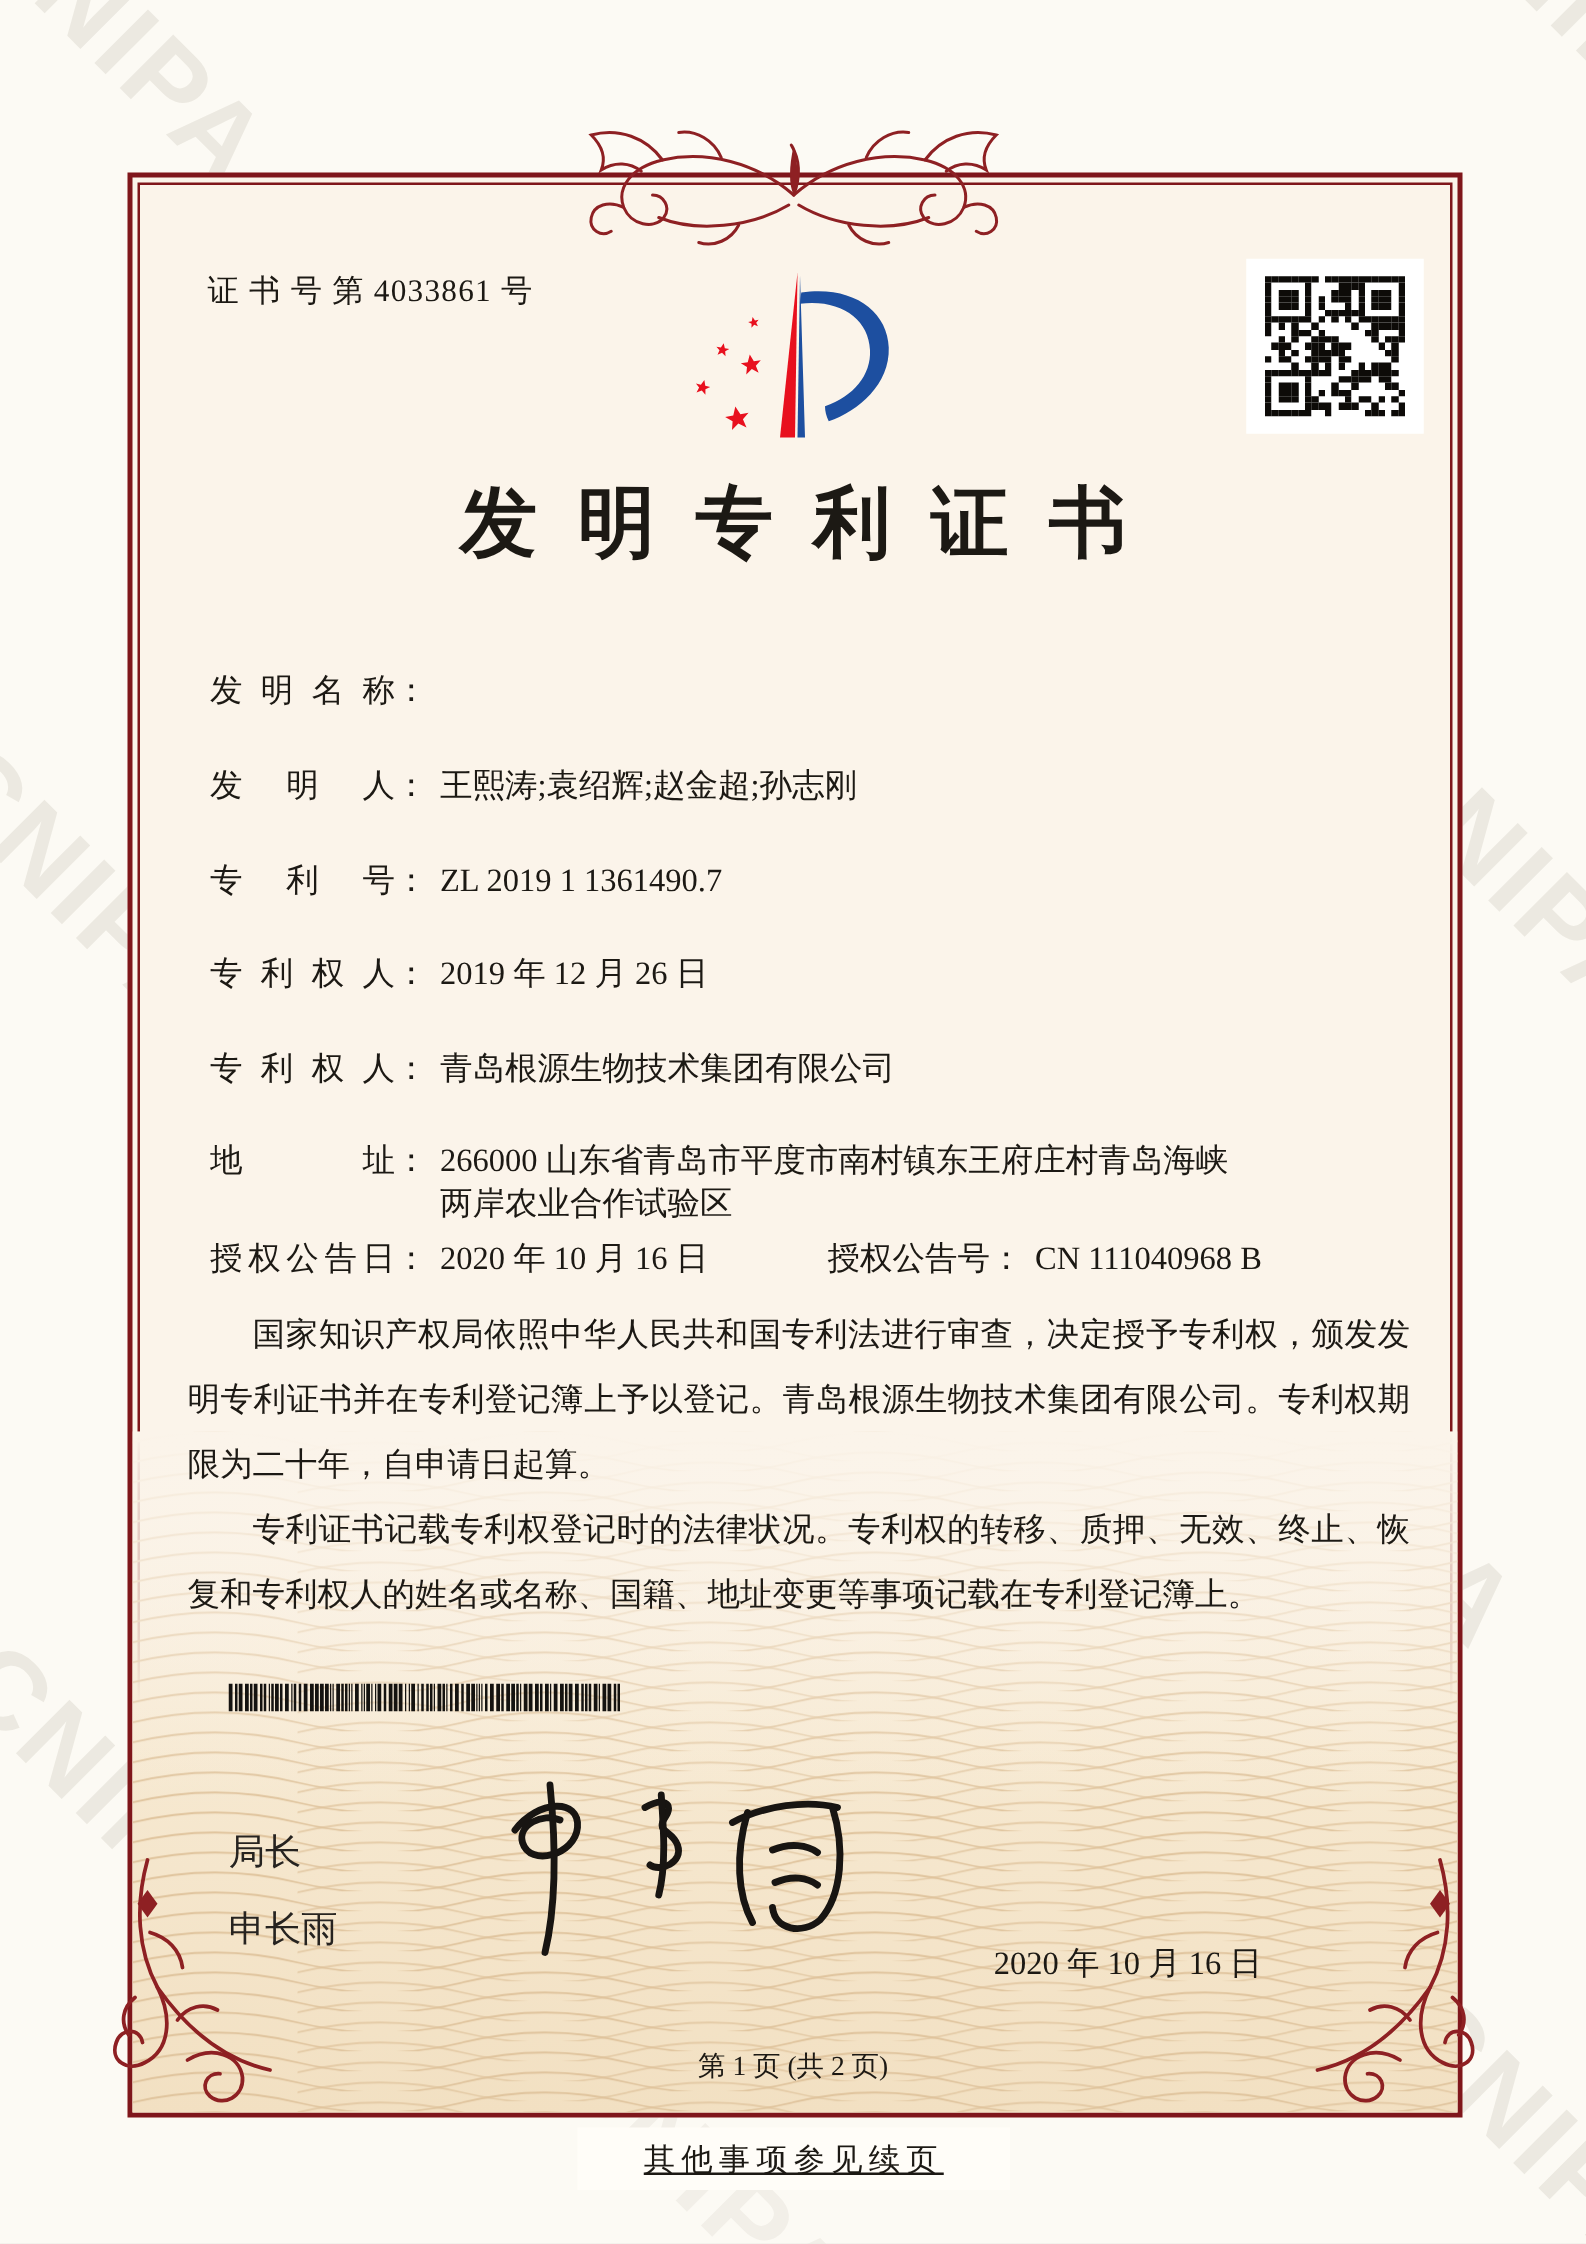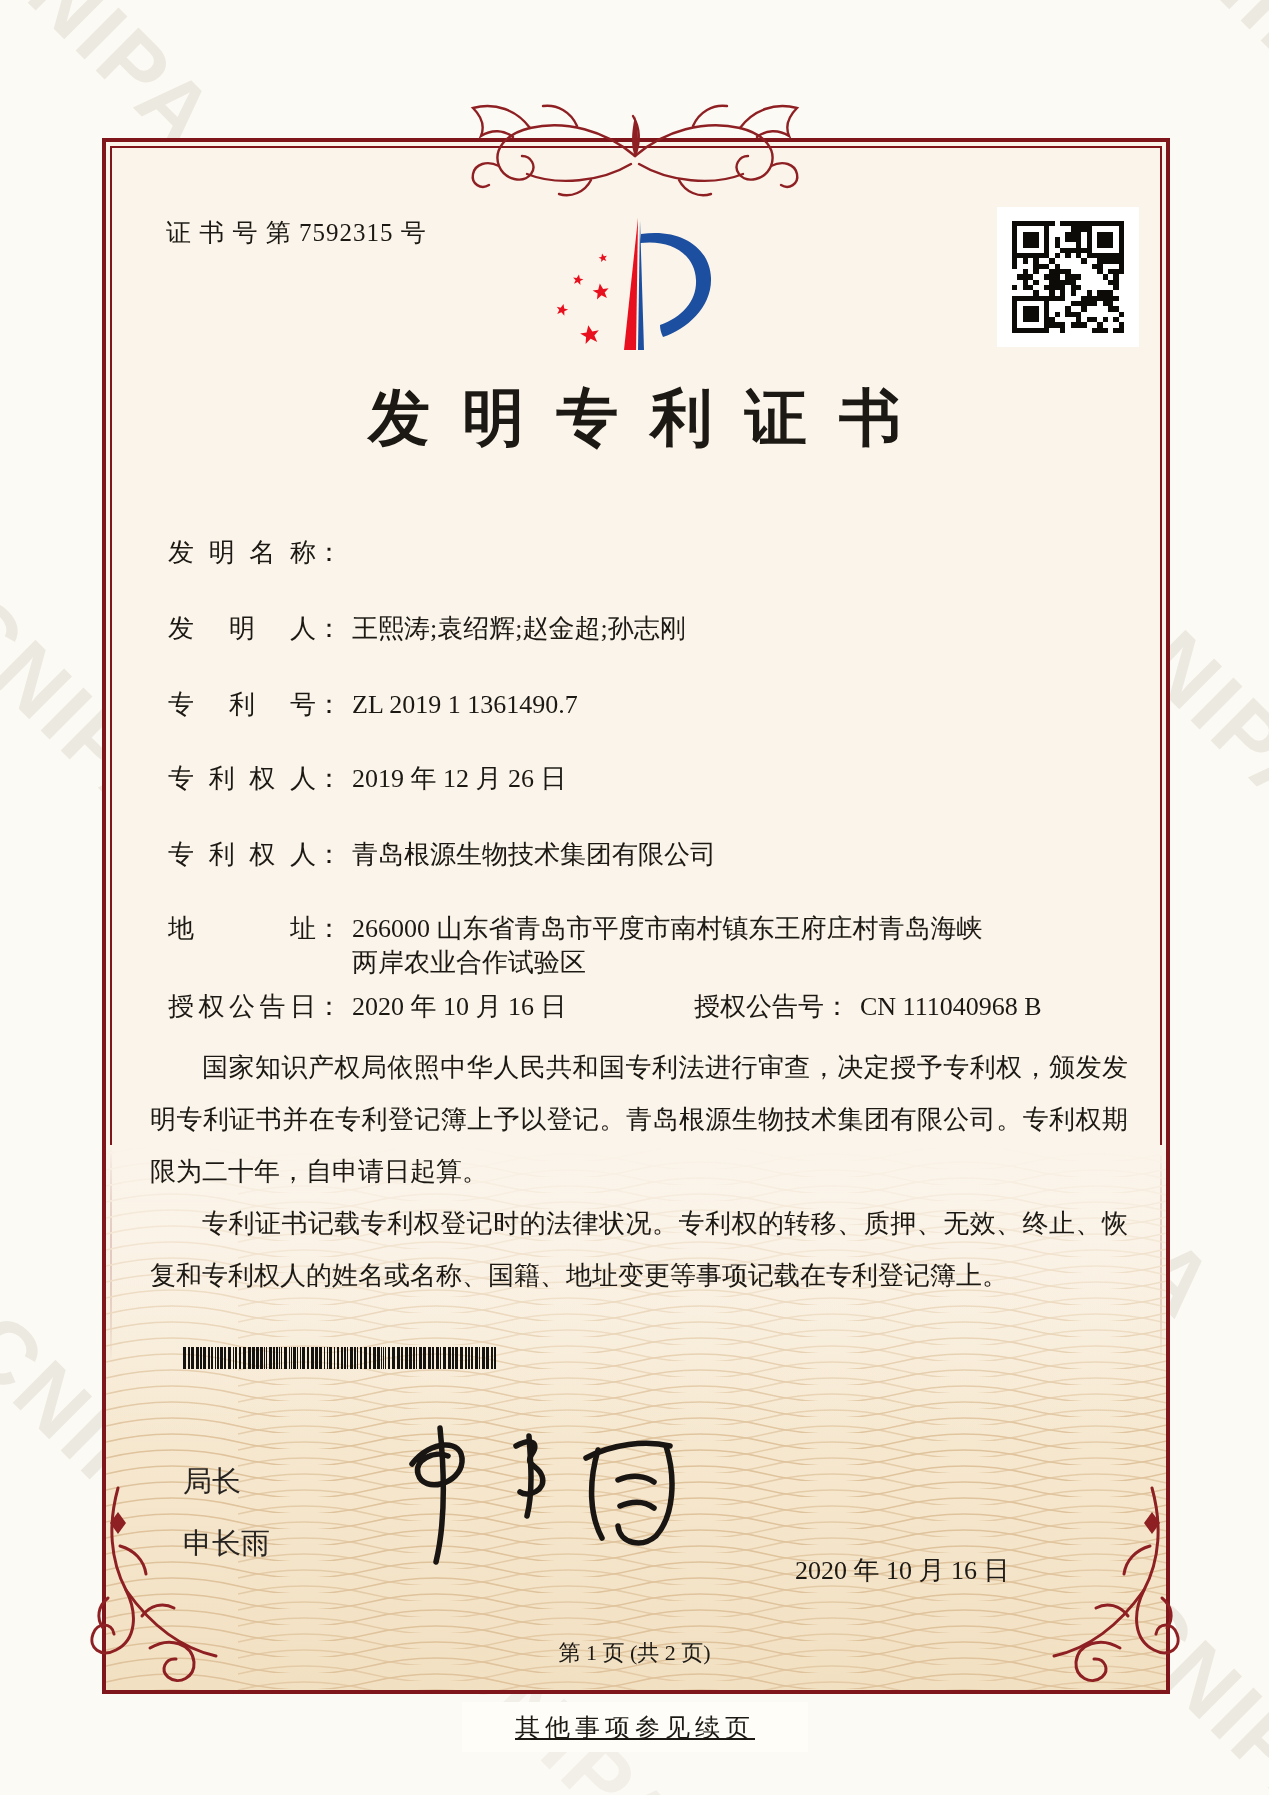--- a/index.html
+++ b/index.html
@@ -45,21 +45,21 @@
   .doc-title{
     position:absolute;left:0;width:100%;top:376px;text-align:center;z-index:5;
     font-size:62px;font-weight:700;letter-spacing:0.52em;text-indent:0.52em;
   }
   
   .field-row{position:absolute;left:168px;z-index:5;font-size:26px;line-height:34px;display:flex;}
   .flabel{display:inline-block;width:148px;text-align:justify;text-align-last:justify;}
   .fcolon{display:inline-block;margin-right:10px;}
   .fvalue{display:inline-block;max-width:740px;}
   .fvalue .l2{display:block;}
-  .grant-second{position:absolute;left:494px;top:0;display:flex;margin-left:32px;}
+  .grant-second{position:absolute;left:494px;top:0;display:flex;}
   
   .paras{position:absolute;left:150px;top:1042px;width:978px;z-index:5;
          font-size:26px;line-height:52px;text-align:justify;}
   .paras p{margin:0;text-indent:2em;}
   
   .barcode{position:absolute;left:183px;top:1347px;width:322px;height:22px;display:flex;z-index:5;}
   .barcode i{display:block;height:100%;background:#151310;}
   
   .sig-labels{position:absolute;left:183px;top:1462px;z-index:5;
     font-family:"Liberation Sans","DejaVu Sans",sans-serif;font-size:29px;color:#262320;}
@@ -147,21 +147,21 @@
       <path d="M30,2 C20,38 22,74 38,104 C50,128 48,154 28,164 C13,172 0,162 5,148 C9,136 24,136 26,148"></path>
       <path d="M38,104 C62,138 92,162 128,170"></path>
       <path d="M32,60 C46,64 56,74 58,88"></path>
       <path d="M62,162 C82,150 104,158 106,176 C107,191 91,200 80,191 C72,184 77,172 88,173"></path>
       <path d="M20,112 C10,120 8,132 15,142"></path>
       <path d="M54,130 C62,119 75,116 86,122"></path>
       <path d="M30,26 l8,11 -8,11 -8,-11 Z" fill="#8e2023" stroke="none"></path>
     </g>
   </svg>
 
-  <div class="cert-no">证 书 号 第 7592315 号</div>
+  <div class="cert-no">证 书 号 第 4033861 号</div>
 
   <svg class="logo" width="190" height="175" viewBox="0 0 190 175">
     <defs>
       <path id="star" d="M0,-10 L2.9,-3.1 L9.5,-3.1 L4.2,1.2 L5.9,8.1 L0,3.9 L-5.9,8.1 L-4.2,1.2 L-9.5,-3.1 L-2.9,-3.1 Z"></path>
     </defs>
     <polygon points="98,30 96,162 84,162" fill="#e8101e"></polygon>
     <polygon points="100,32 104,162 98,162" fill="#1d4fa0"></polygon>
     <path d="M101,46 C141,40 170,60 171,90 C172,119 147,141 123,149 C121,145 120,141 120,137 C143,129 157,112 156,92 C155,67 132,51 100,55 Z" fill="#1d4fa0"></path>
     <use href="#star" fill="#e8101e" transform="translate(63,70) scale(0.45) rotate(-12)"></use>
     <use href="#star" fill="#e8101e" transform="translate(38,92) scale(0.55) rotate(10)"></use>

